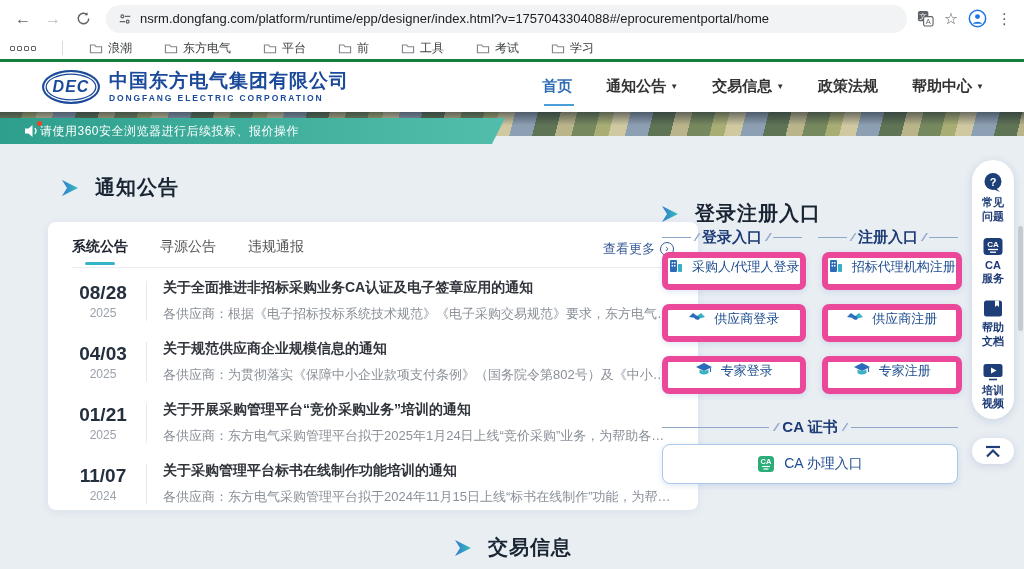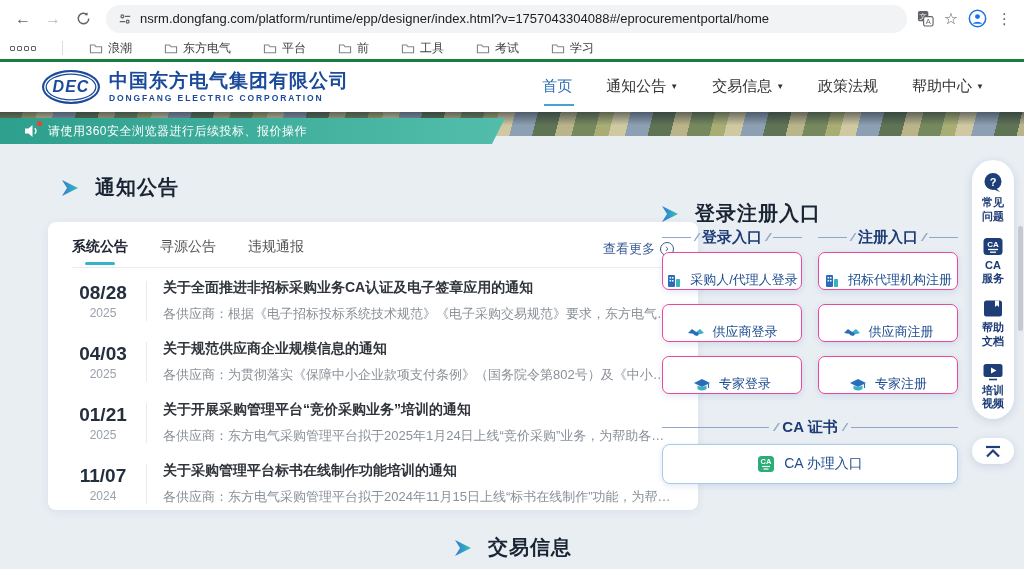--- a/index.html
+++ b/index.html
@@ -24,35 +24,35 @@
   .apps-grid i { width:5px; height:5px; border:1.4px solid #5f6368; border-radius:1px; display:block; }
 
   
   .site-header { position:absolute; top:62px; left:0; width:1024px; height:50px; background:#ffffff; display:flex; align-items:center; padding:0 40px 0 42px; }
   .logo-wrap { display:flex; align-items:center; gap:9px; }
   .dec-oval { width:58px; height:34px; border:2.5px solid #1b4a9b; border-radius:50%; display:flex; align-items:center; justify-content:center; box-shadow:inset 0 0 0 1.5px #fff, inset 0 0 0 2.8px #1b4a9b; }
   .dec-oval span { color:#1b4a9b; font-weight:bold; font-size:16px; font-style:italic; letter-spacing:1px; }
   .company-zh { color:#1b4a9b; font-size:19px; font-weight:bold; letter-spacing:1px; line-height:1.1; }
   .company-en { color:#1b4a9b; font-size:8.5px; font-weight:bold; letter-spacing:1.9px; margin-top:2px; }
   .main-nav { margin-left:auto; display:flex; align-items:center; gap:34px; }
-  .nav-item { font-size:15px; color:#333; font-weight:400; display:flex; align-items:center; gap:4px; position:relative; padding-bottom:2px; }
+  .nav-item { font-size:15px; color:#333; font-weight:700; display:flex; align-items:center; gap:4px; position:relative; padding-bottom:2px; }
   .nav-item .caret { font-size:8px; color:#333; }
   .nav-item.active { color:#2f6db5; }
   .nav-item.active::after { content:""; position:absolute; left:2px; bottom:-8px; width:30px; height:2px; background:#4a9fd8; }
 
   
   .hero { position:absolute; top:112px; left:0; width:1024px; height:24px;
     background:
       linear-gradient(180deg, rgba(25,35,48,.55), rgba(25,35,48,0) 55%),
       repeating-linear-gradient(104deg, #76885e 0 22px, #a7ad73 22px 36px, #cfc8a0 36px 52px, #8d9fb2 52px 74px, #5f7355 74px 96px, #b9b489 96px 112px);
   }
   .ribbon { position:absolute; top:118px; left:0; width:505px; height:26px;
     background:linear-gradient(90deg, #2e9f8d, #52bdab);
     clip-path:polygon(0 0, 100% 0, calc(100% - 13px) 100%, 0 100%);
-    display:flex; align-items:center; gap:8px; padding:0 0 0 24px; }
+    display:flex; align-items:center; padding:0 0 0 24px; }
   .ribbon-text { color:#ffffff; font-size:12px; letter-spacing:.5px; }
   .speaker { position:relative; width:16px; height:14px; }
   .speaker .dot { position:absolute; top:-3px; right:-2px; width:5px; height:5px; background:#e8442e; border-radius:50%; }
 
   
   .sec-title { position:absolute; display:flex; align-items:center; gap:13px; }
   .sec-title span { font-size:20px; font-weight:bold; color:#1a2533; letter-spacing:1px; }
 
   
   .notice-card { position:absolute; left:48px; top:222px; width:650px; height:288px; background:#ffffff; border-radius:8px; box-shadow:0 2px 10px rgba(30,60,120,.07); padding:10px 24px 0 24px; }
@@ -71,21 +71,21 @@
   .n-body { flex:1; min-width:0; }
   .n-title { font-size:14px; font-weight:bold; color:#30343b; white-space:nowrap; overflow:hidden; text-overflow:ellipsis; }
   .n-desc { font-size:13px; color:#8a9098; margin-top:8px; white-space:nowrap; overflow:hidden; text-overflow:ellipsis; }
 
   
   .entry-head-row { position:absolute; left:662px; top:228px; width:296px; display:flex; gap:16px; }
   .entry-head { flex:1; display:flex; align-items:center; gap:5px; font-size:15px; font-weight:bold; color:#1c3a75; }
   .entry-head .line { flex:1; height:1px; background:#8fa6c9; }
   .entry-head .sl { color:#8fa6c9; font-size:10px; font-style:italic; letter-spacing:-1px; }
   .btn-grid { position:absolute; left:662px; top:252px; width:296px; display:grid; grid-template-columns:1fr 1fr; grid-column-gap:16px; grid-row-gap:14px; }
-  .entry-btn { height:38px; background:#ffffff; border:1px solid #ec4899; border-radius:7px; box-shadow:0 2px 6px rgba(40,90,170,.14); display:flex; align-items:flex-end; justify-content:center; gap:8px; font-size:13px; color:#1d4c8f; white-space:nowrap; }
+  .entry-btn { height:38px; background:#ffffff; border:6px solid #ec4899; border-radius:7px; box-shadow:0 2px 6px rgba(40,90,170,.14); display:flex; align-items:flex-start; justify-content:center; gap:8px; font-size:13px; color:#1d4c8f; white-space:nowrap; }
   .ca-head { position:absolute; left:662px; top:418px; width:296px; display:flex; align-items:center; gap:6px; font-size:15px; font-weight:bold; color:#1c3a75; }
   .ca-head .line { flex:1; height:1px; background:#8fa6c9; }
   .ca-head .sl { color:#8fa6c9; font-size:10px; font-style:italic; letter-spacing:-1px; }
   .ca-btn { position:absolute; left:662px; top:444px; width:296px; height:40px; background:#ffffff; border:1px solid #a9c9ea; border-radius:8px; box-shadow:0 2px 6px rgba(40,90,170,.14); display:flex; align-items:center; justify-content:center; gap:9px; font-size:14px; color:#1d4c8f; }
 
   
   .float-bar { position:absolute; left:972px; top:160px; width:42px; background:#ffffff; border-radius:21px; box-shadow:0 2px 10px rgba(30,60,120,.15); padding:12px 0 8px 0; display:flex; flex-direction:column; align-items:center; gap:13px; }
   .fb-item { display:flex; flex-direction:column; align-items:center; gap:3px; }
   .fb-label { width:26px; text-align:center; font-size:11px; line-height:1.25; color:#1c3a75; font-weight:bold; }
   .totop { position:absolute; left:972px; top:438px; width:42px; height:26px; background:#ffffff; border-radius:14px; box-shadow:0 2px 8px rgba(30,60,120,.15); display:flex; align-items:center; justify-content:center; }

